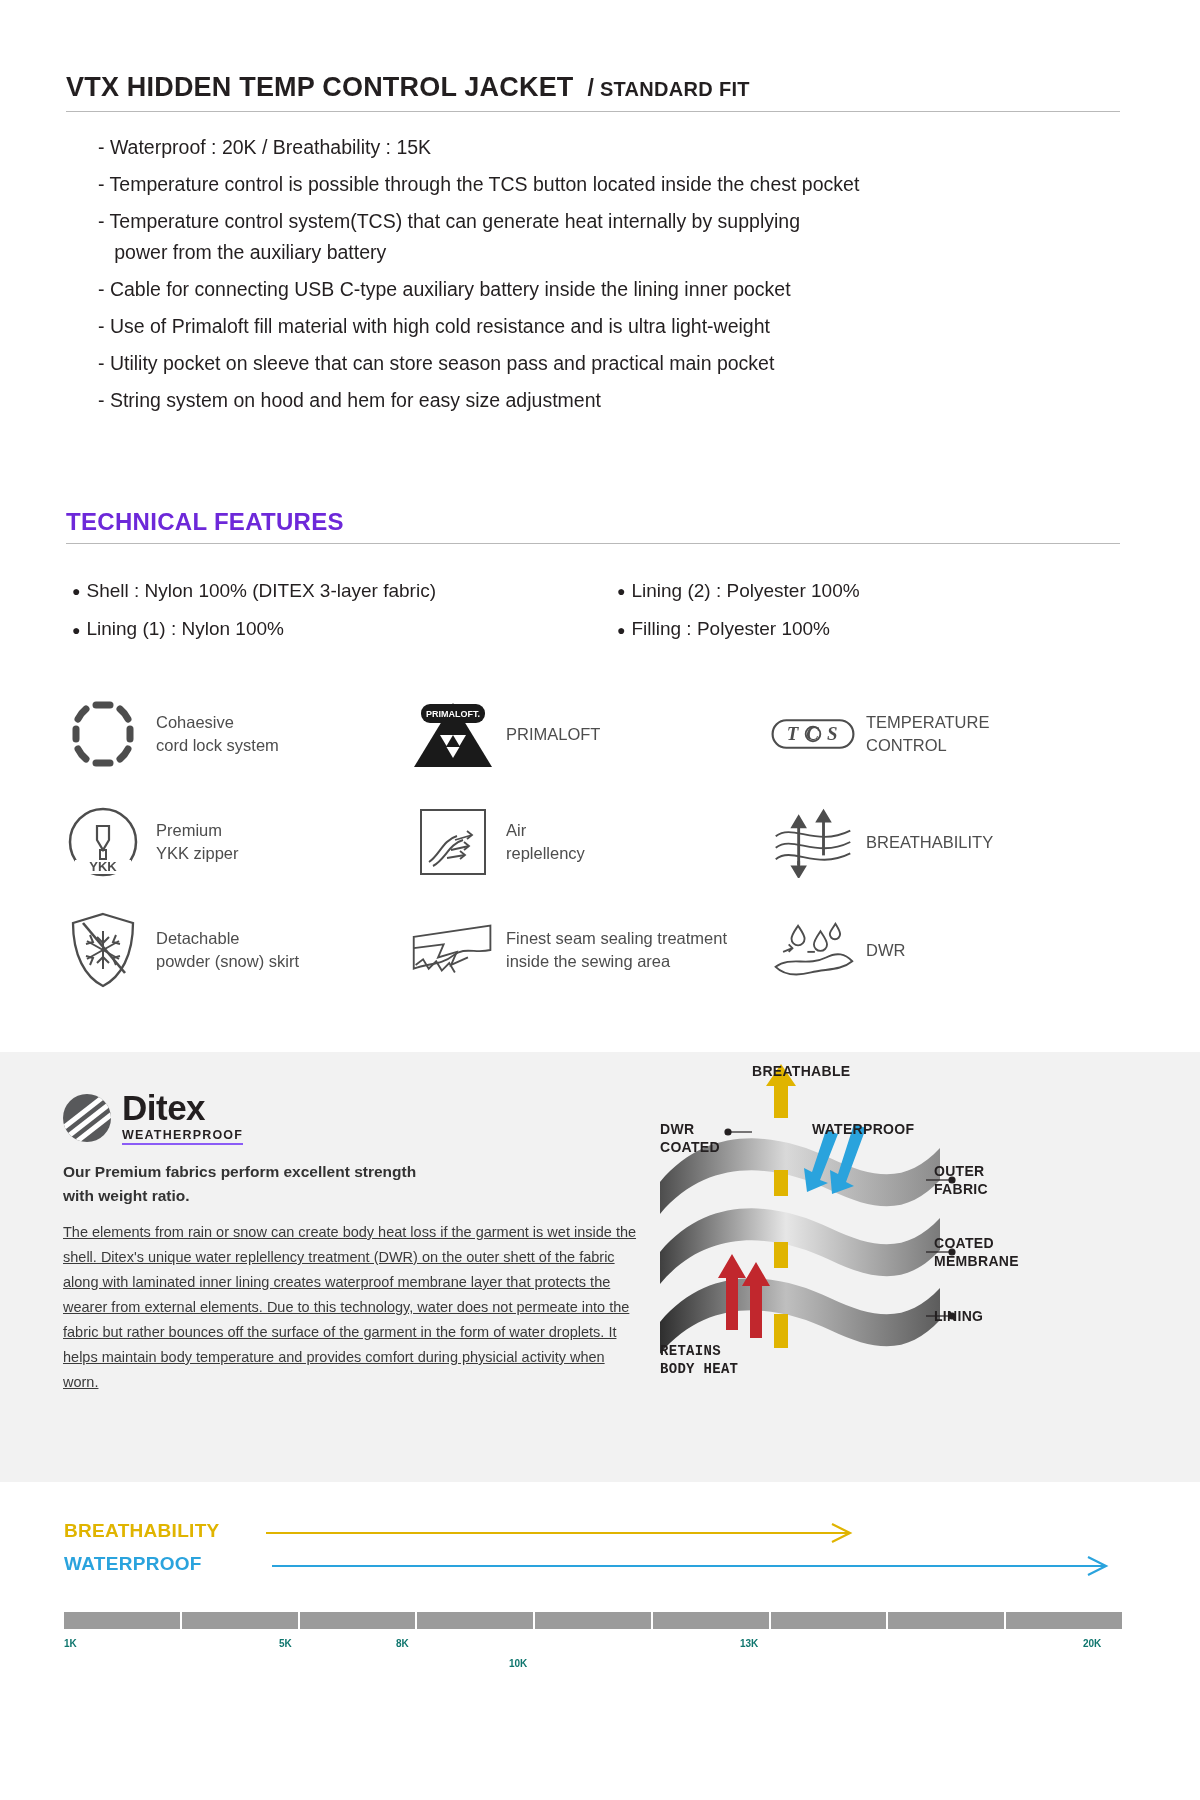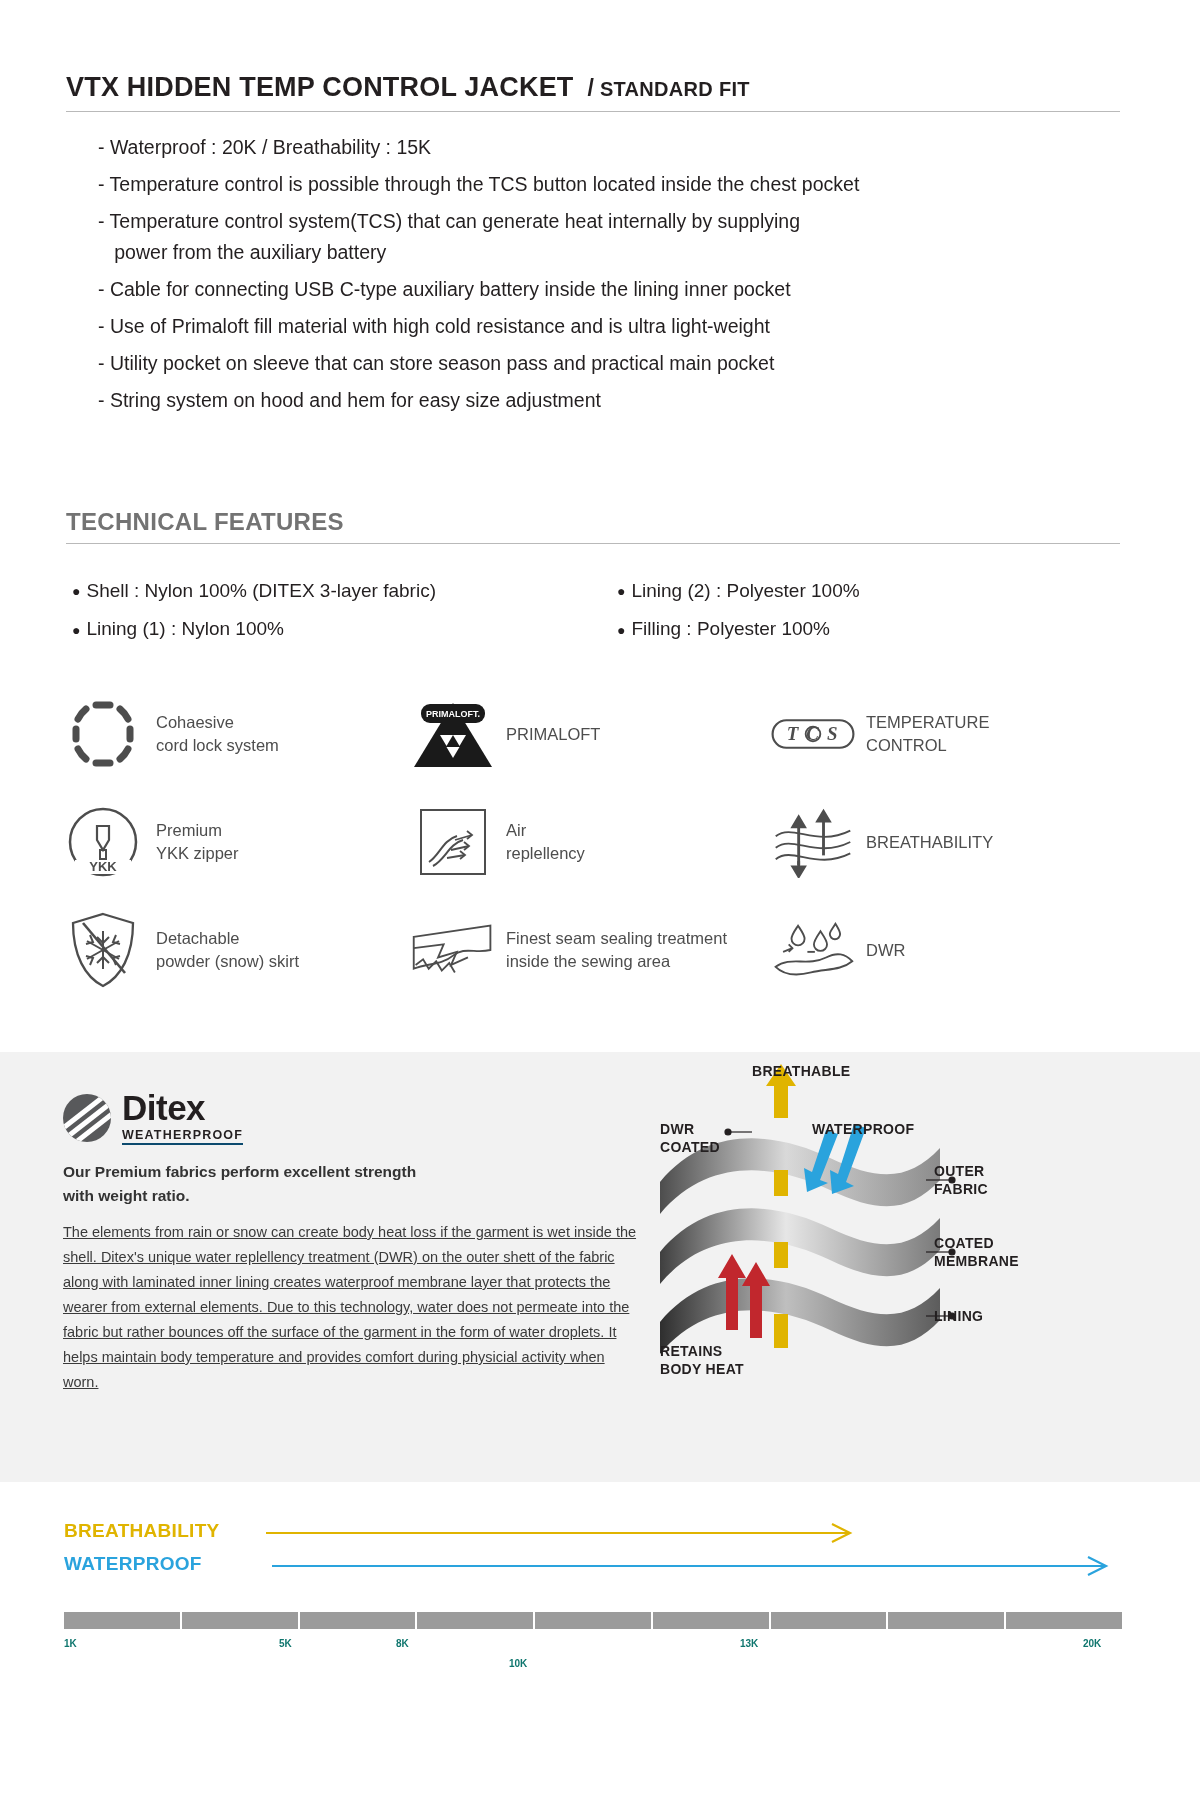--- a/index.html
+++ b/index.html
@@ -78,21 +78,21 @@
   .tech-heading-block {
     position: absolute;
     left: 66px;
     top: 508px;
     width: 1054px;
   }
   .tech-heading {
     font-size: 24px;
     font-weight: bold;
     letter-spacing: 0.3px;
-    color: #737373;
+    color: #6d28d9;
   }
   .tech-rule {
     margin-top: 7px;
     border-bottom: 1px solid #b9b9b9;
     width: 1054px;
   }
 
   
   .materials {
     position: absolute;
@@ -201,21 +201,21 @@
     letter-spacing: -0.5px;
     color: #231f20;
     line-height: 35px;
   }
   .ditex-tag {
     font-size: 12.5px;
     font-weight: bold;
     letter-spacing: 1.2px;
     color: #231f20;
     margin-top: 2px;
-    border-bottom: 2px solid #0c4a6e;
+    border-bottom: 2px solid #8b5cf6;
     display: inline-block;
     padding-bottom: 1px;
   }
   .ditex-lead {
     position: absolute;
     left: 63px;
     top: 108px;
     width: 480px;
     font-size: 15.5px;
     line-height: 24px;
@@ -587,21 +587,21 @@
 
       <div class="diag-text" style="left:112px; top:0px;">BREATHABLE</div>
       <div class="diag-text" style="left:20px; top:58px;">DWR
 COATED</div>
       <div class="diag-text" style="left:172px; top:58px;">WATERPROOF</div>
       <div class="diag-text" style="left:294px; top:100px;">OUTER
 FABRIC</div>
       <div class="diag-text" style="left:294px; top:172px;">COATED
 MEMBRANE</div>
       <div class="diag-text" style="left:294px; top:245px;">LINING</div>
-      <div class="diag-text" style="left:20px; top:280px;">RETAINS
+      <div class="diag-text" style="left:20px; top:280px;font-family:Liberation Mono, monospace;">RETAINS
 BODY HEAT</div>
     </div>
   </div>
 
   <div class="scale-block">
     <div class="scale-label lbl-breath">BREATHABILITY</div>
     <div class="scale-label lbl-water">WATERPROOF</div>
 
     <svg style="position:absolute; left:0; top:0;" width="1200" height="80">
       <g stroke="#e0b400" stroke-width="2.2" fill="none">

